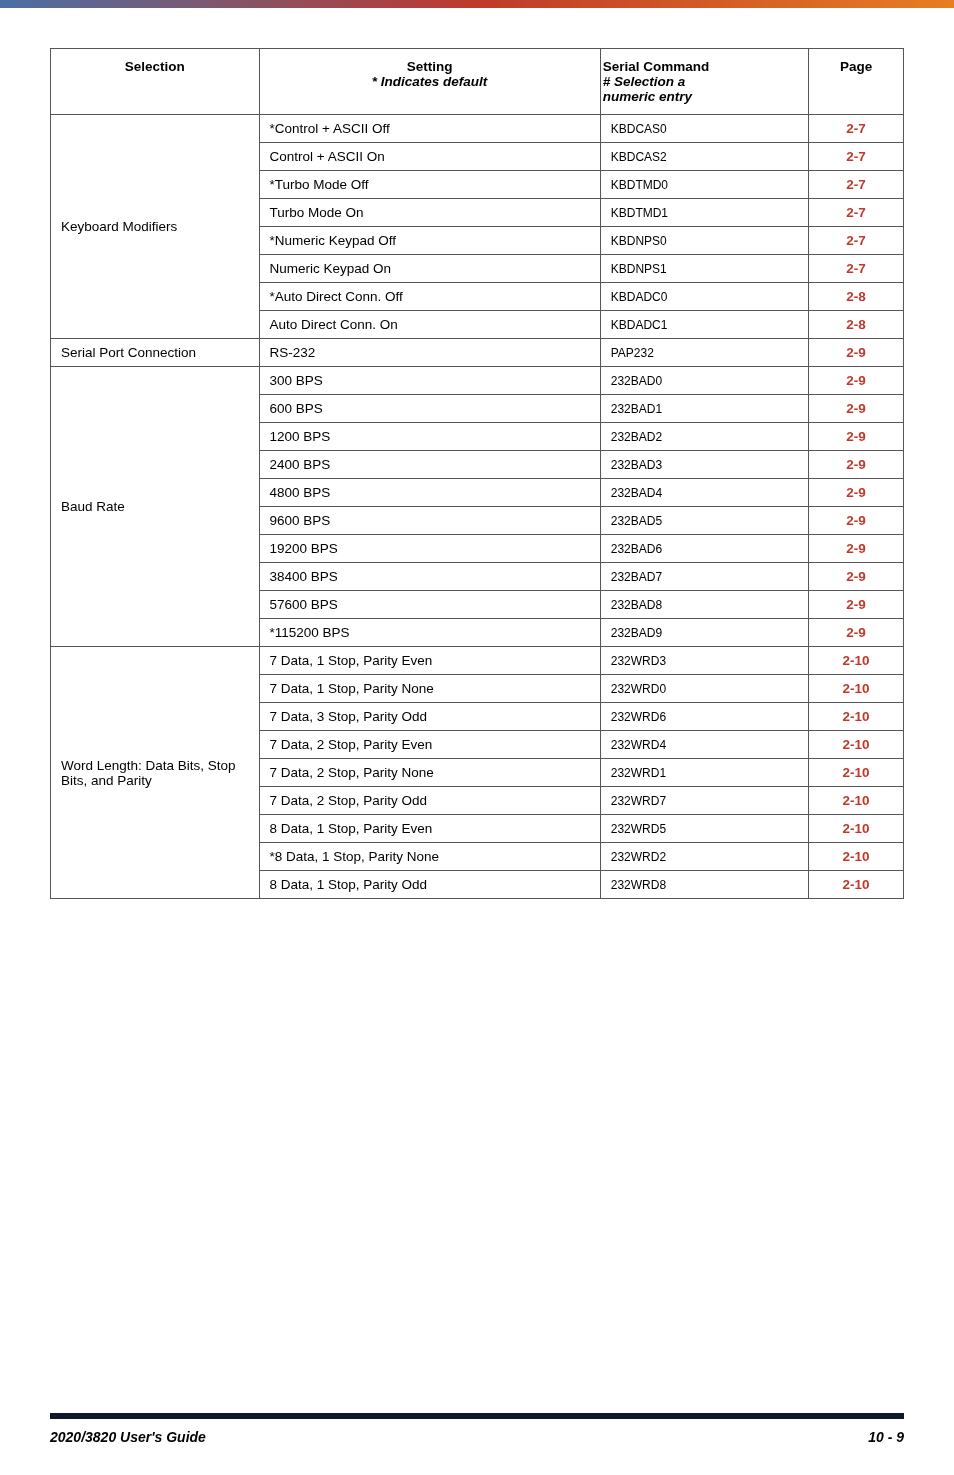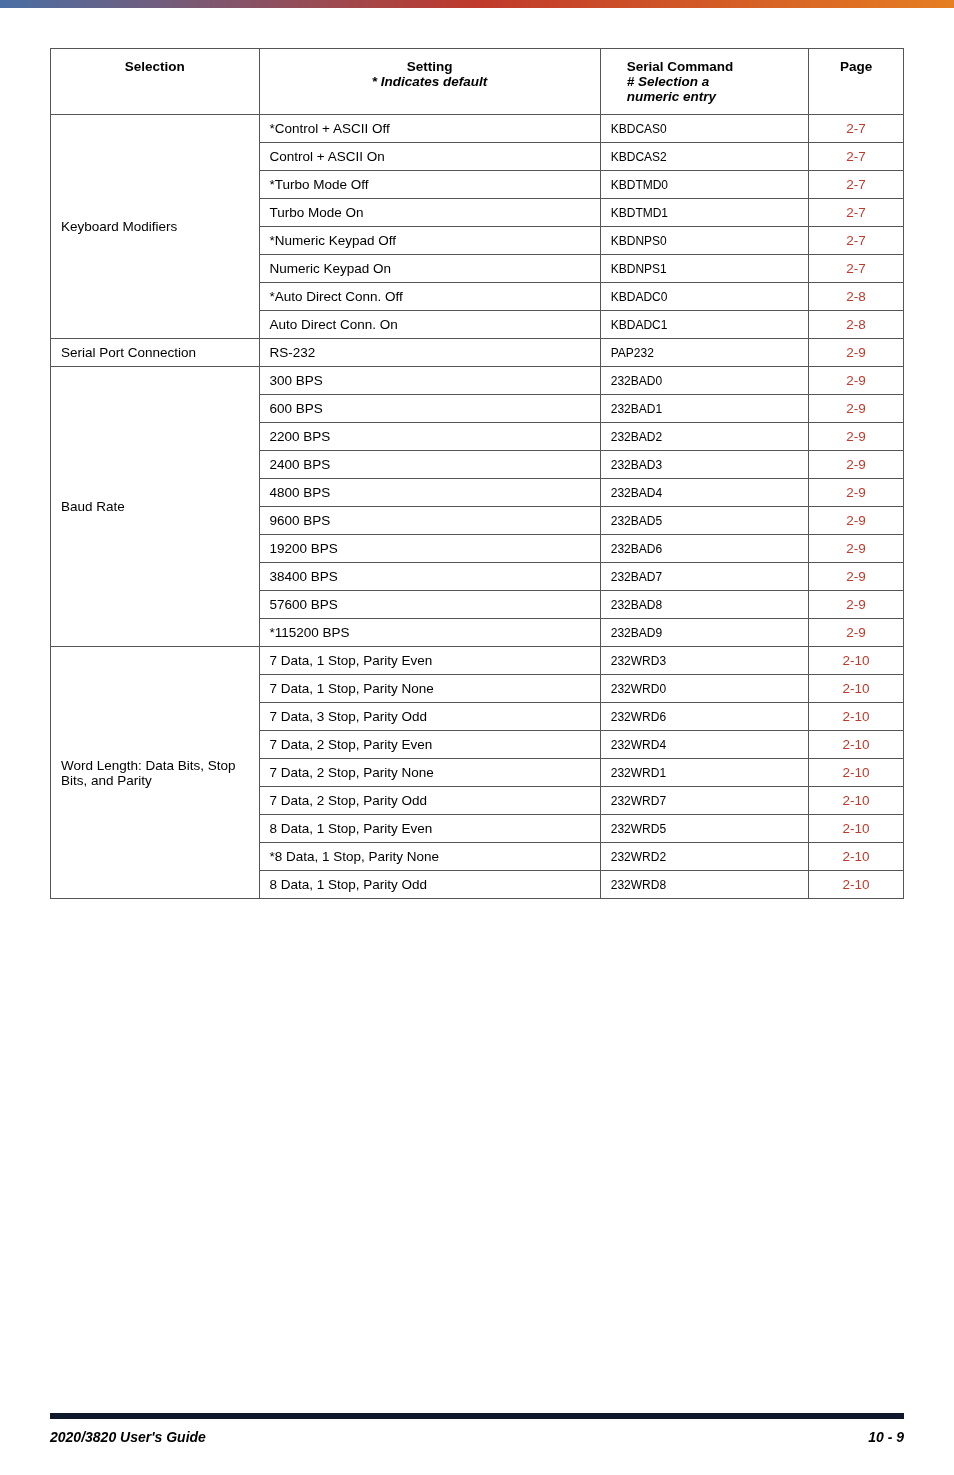--- a/index.html
+++ b/index.html
@@ -32,21 +32,21 @@
     .main-table td {
       border: 1px solid #555;
       padding: 6px 10px;
       vertical-align: middle;
     }
 
     .header-row th {
       background: #fff;
       font-weight: bold;
       vertical-align: top;
-      padding: 10px 26px;
+      padding: 10px 2px;
     }
 
     .header-row th.serial-cmd {
       text-align: left;
       margin-left: 16px;
     }
 
     .col-selection { width: 22%; }
     .col-setting { width: 36%; }
     .col-serial { width: 22%; }
@@ -61,21 +61,21 @@
       font-style: normal;
     }
 
     .main-table td.serial-cell {
       font-size: 12px;
     }
 
     .main-table td.page-cell {
       text-align: center;
       color: #c0392b;
-      font-weight: normal;
+      font-weight: bold;
     }
 
     .italic-label {
       font-style: italic;
     }
 
     .bold-label {
       font-weight: bold;
     }
 
@@ -182,21 +182,21 @@
           <td class="setting-cell">300 BPS</td>
           <td class="serial-cell">232BAD0</td>
           <td class="page-cell">2-9</td>
         </tr>
         <tr>
           <td class="setting-cell">600 BPS</td>
           <td class="serial-cell">232BAD1</td>
           <td class="page-cell">2-9</td>
         </tr>
         <tr>
-          <td class="setting-cell">2200 BPS</td>
+          <td class="setting-cell">1200 BPS</td>
           <td class="serial-cell">232BAD2</td>
           <td class="page-cell">2-9</td>
         </tr>
         <tr>
           <td class="setting-cell">2400 BPS</td>
           <td class="serial-cell">232BAD3</td>
           <td class="page-cell">2-9</td>
         </tr>
         <tr>
           <td class="setting-cell">4800 BPS</td>

